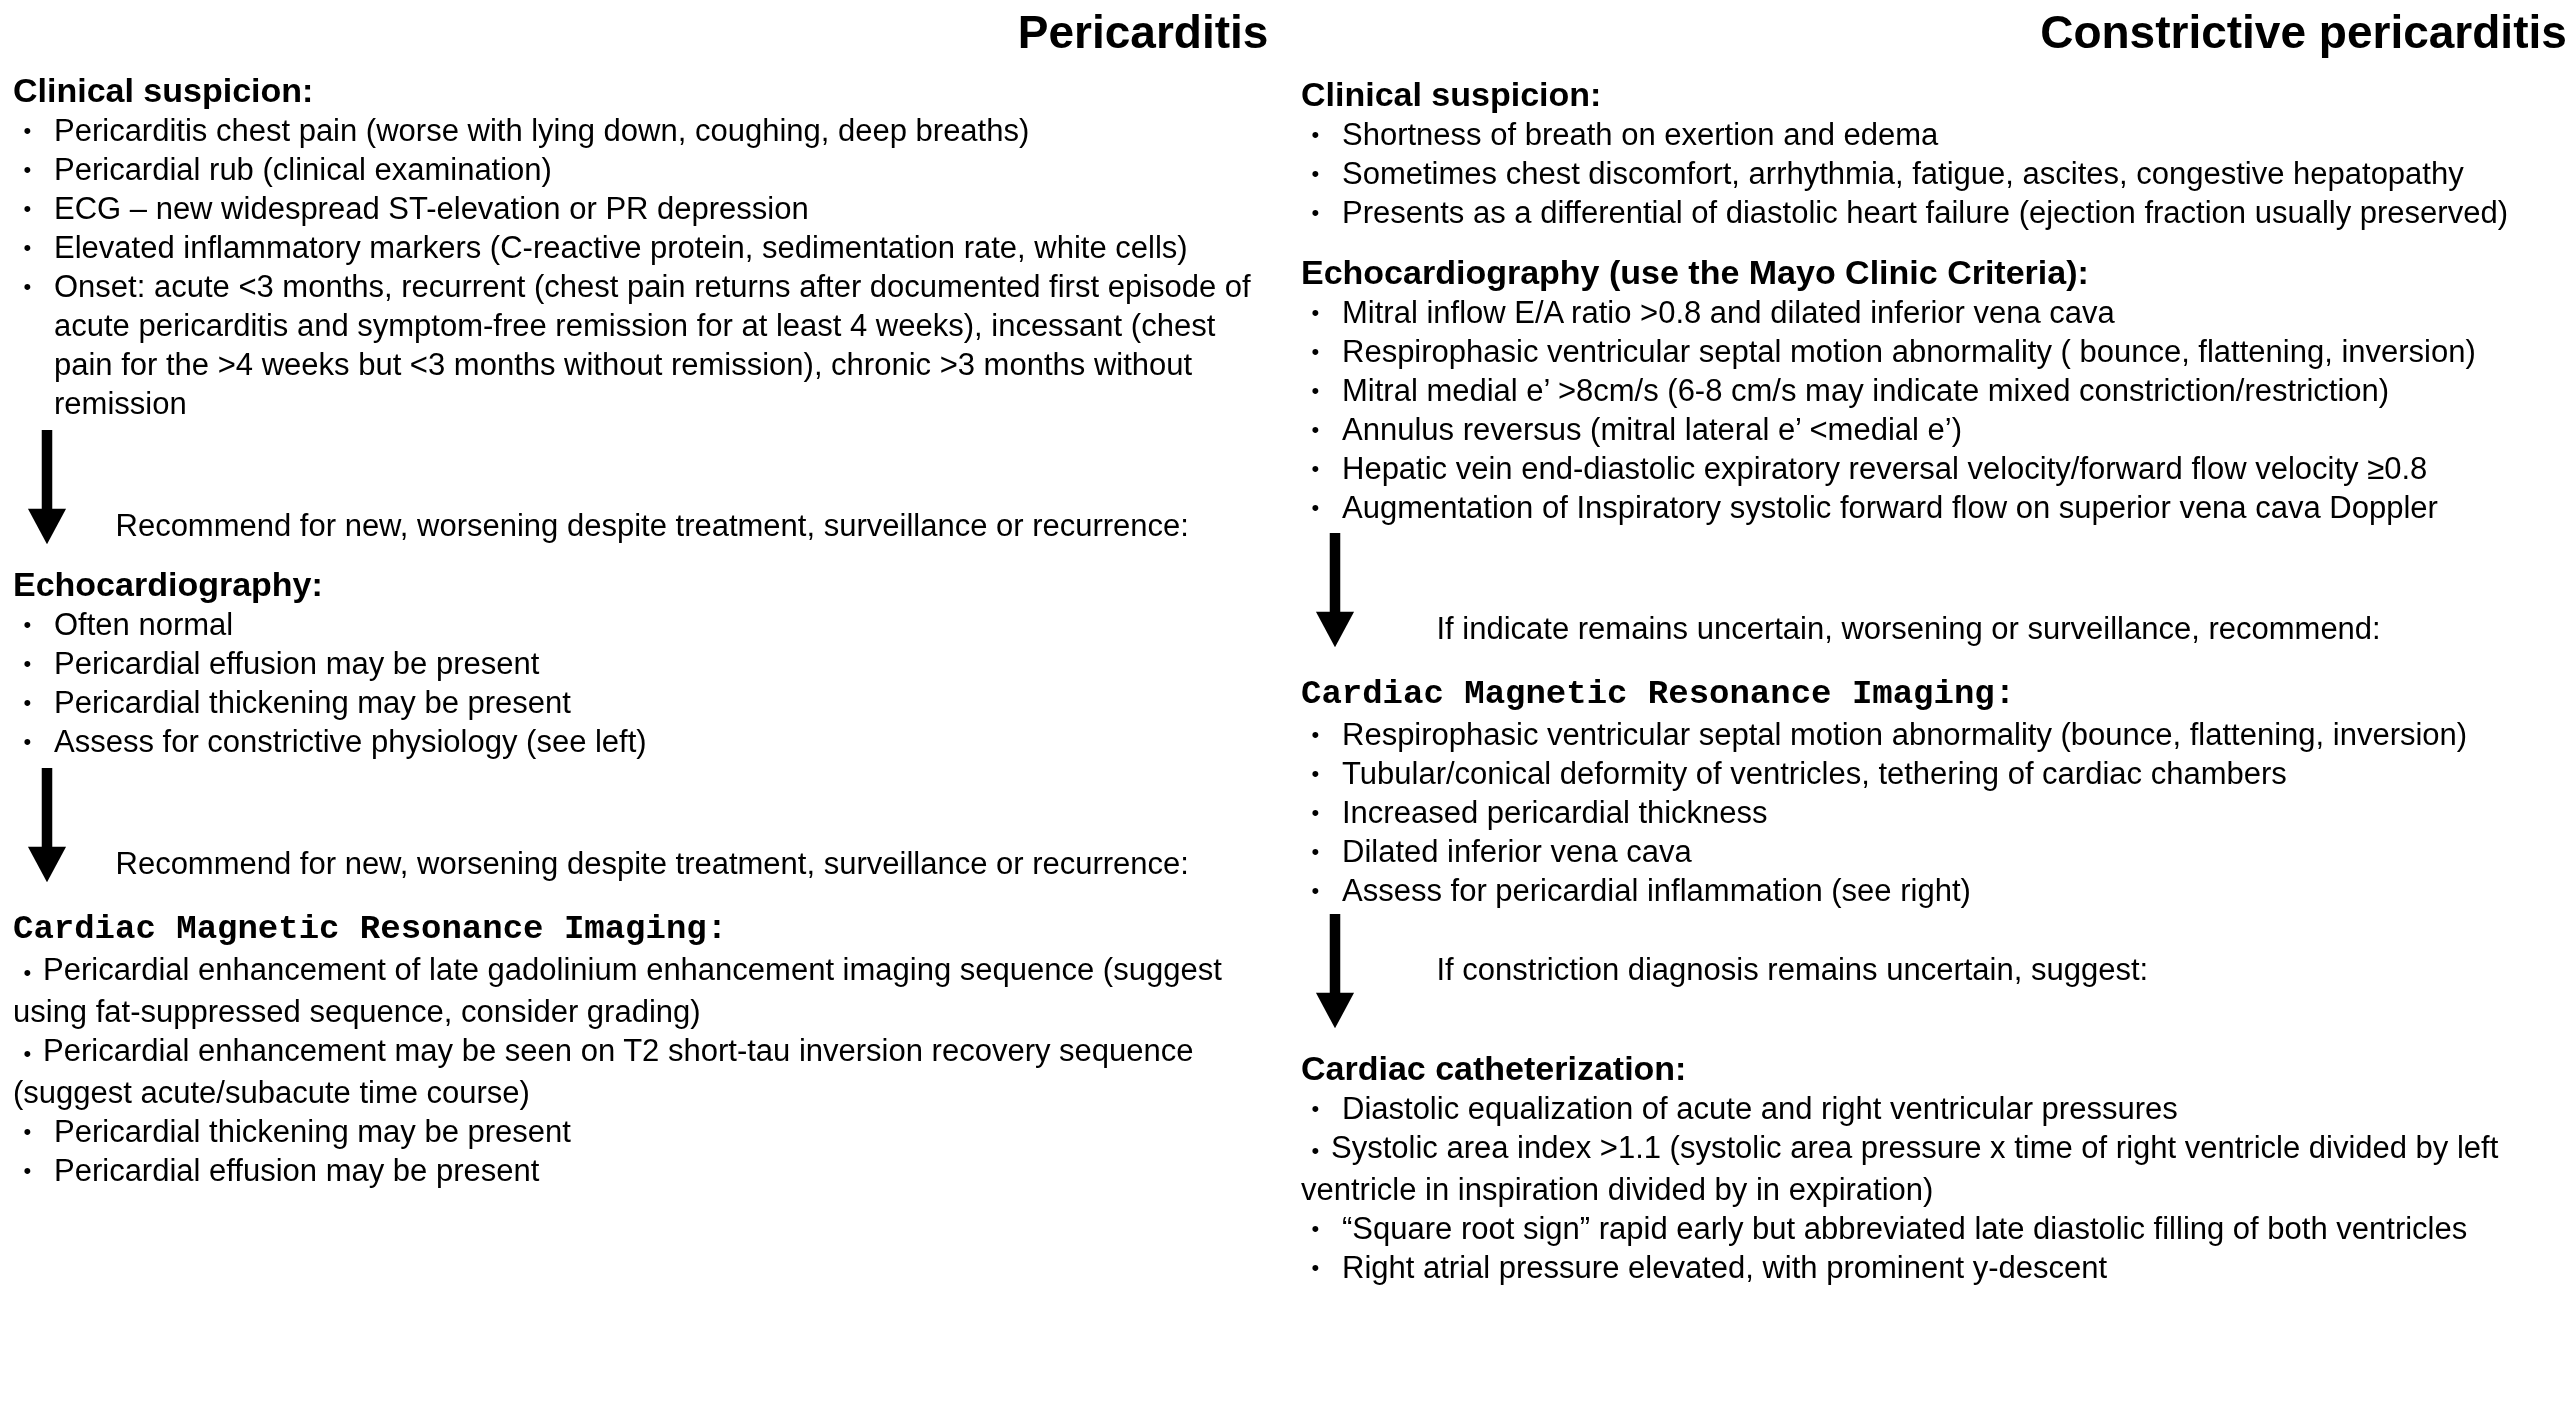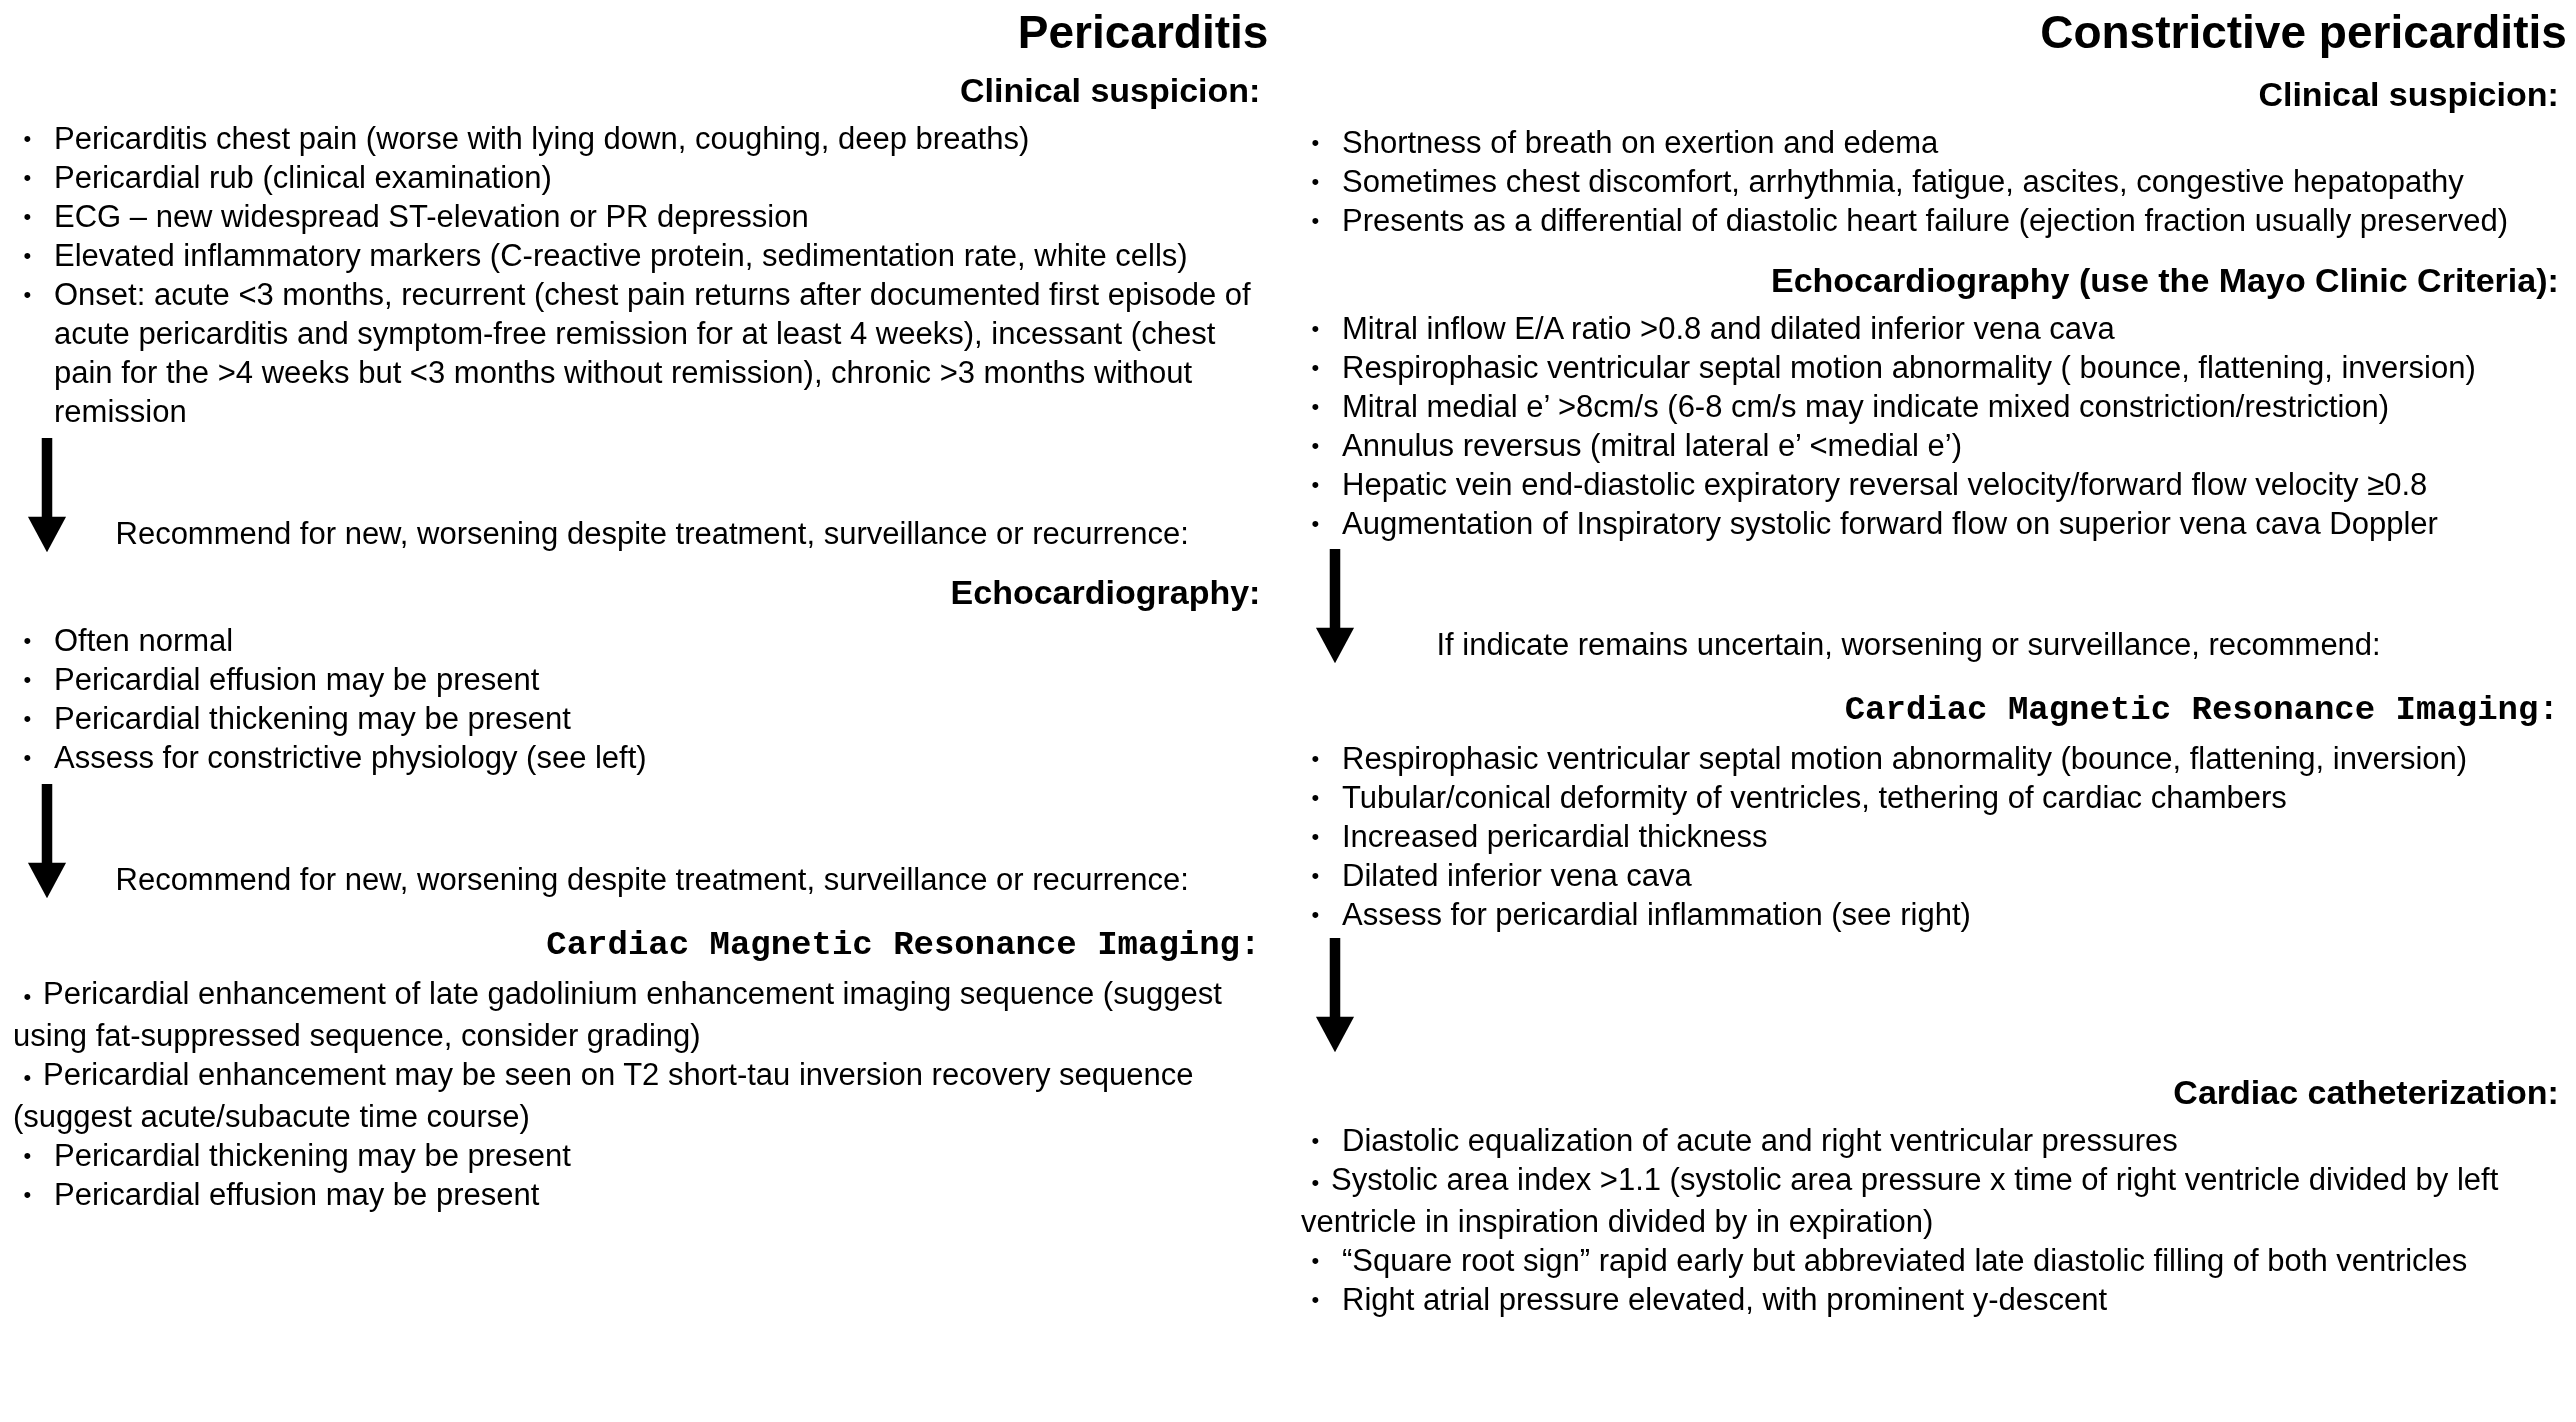--- a/index.html
+++ b/index.html
@@ -11,21 +11,21 @@
   }
   .columns{display:flex;width:2576px;}
   .col{width:1288px;box-sizing:border-box;}
   .col-left{padding:3.9px 19.6px 0 13px;}
   .col-right{padding:3.9px 9.2px 0 13px;}
   .page-title{
     text-align:right;font-weight:bold;font-size:46px;
     line-height:52px;margin:2.6px 0 0 0;
   }
   .heading{
-    font-weight:bold;font-size:34px;line-height:41px;margin:8px;text-align:right;
+    font-weight:bold;font-size:34px;line-height:41px;margin:0;
   }
   ul.blist{list-style:none;margin:0;padding:0;}
   ul.blist li{
     position:relative;padding-left:41px;line-height:39px;
   }
   ul.blist li .mk{
     position:absolute;left:10.5px;top:0;font-size:22px;line-height:39px;
   }
   ul.blist li.flat{padding-left:0;}
   ul.blist li.flat .mk{
@@ -131,20 +131,21 @@
       <li><span class="mk">•</span><span>Increased pericardial thickness</span></li>
       <li><span class="mk">•</span><span>Dilated inferior vena cava</span></li>
       <li><span class="mk">•</span><span>Assess for pericardial inflammation (see right)</span></li>
     </ul>
 
     <div class="arrow-row mt5">
       <svg class="arrow-svg" width="46" height="115" viewBox="0 0 70 175">
           <rect x="27" y="0" width="16" height="126" fill="#000"></rect>
           <polygon points="6,120 64,120 35,174" fill="#000"></polygon>
         </svg>
+      <span class="arrow-label al-right">If constriction diagnosis remains uncertain, suggest:</span>
     </div>
 
     <div class="heading mt30">Cardiac catheterization:</div>
     <ul class="blist cath-list mt6">
       <li><span class="mk">•</span><span>Diastolic equalization of acute and right ventricular pressures</span></li>
       <li class="flat"><span class="mk">•</span><span>Systolic area index &gt;1.1 (systolic area pressure x time of right ventricle divided by left ventricle in inspiration divided by in expiration)</span></li>
       <li class="nw"><span class="mk">•</span><span>“Square root sign” rapid early but abbreviated late diastolic filling of both ventricles</span></li>
       <li><span class="mk">•</span><span>Right atrial pressure elevated, with prominent y-descent</span></li>
     </ul>
   </div>

